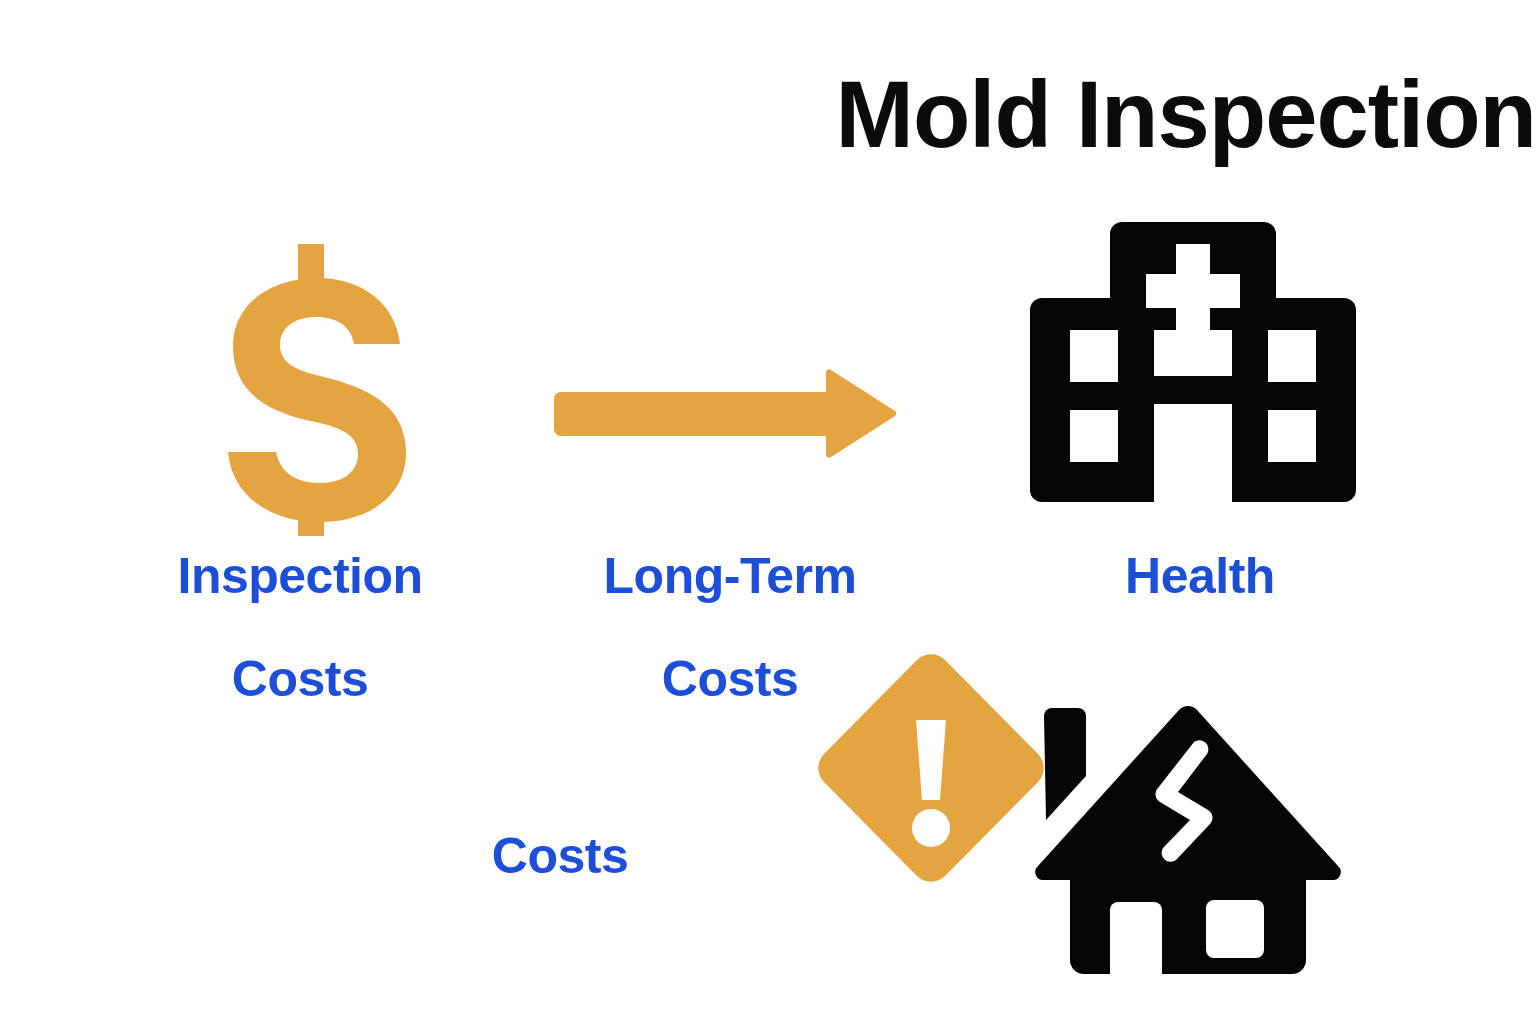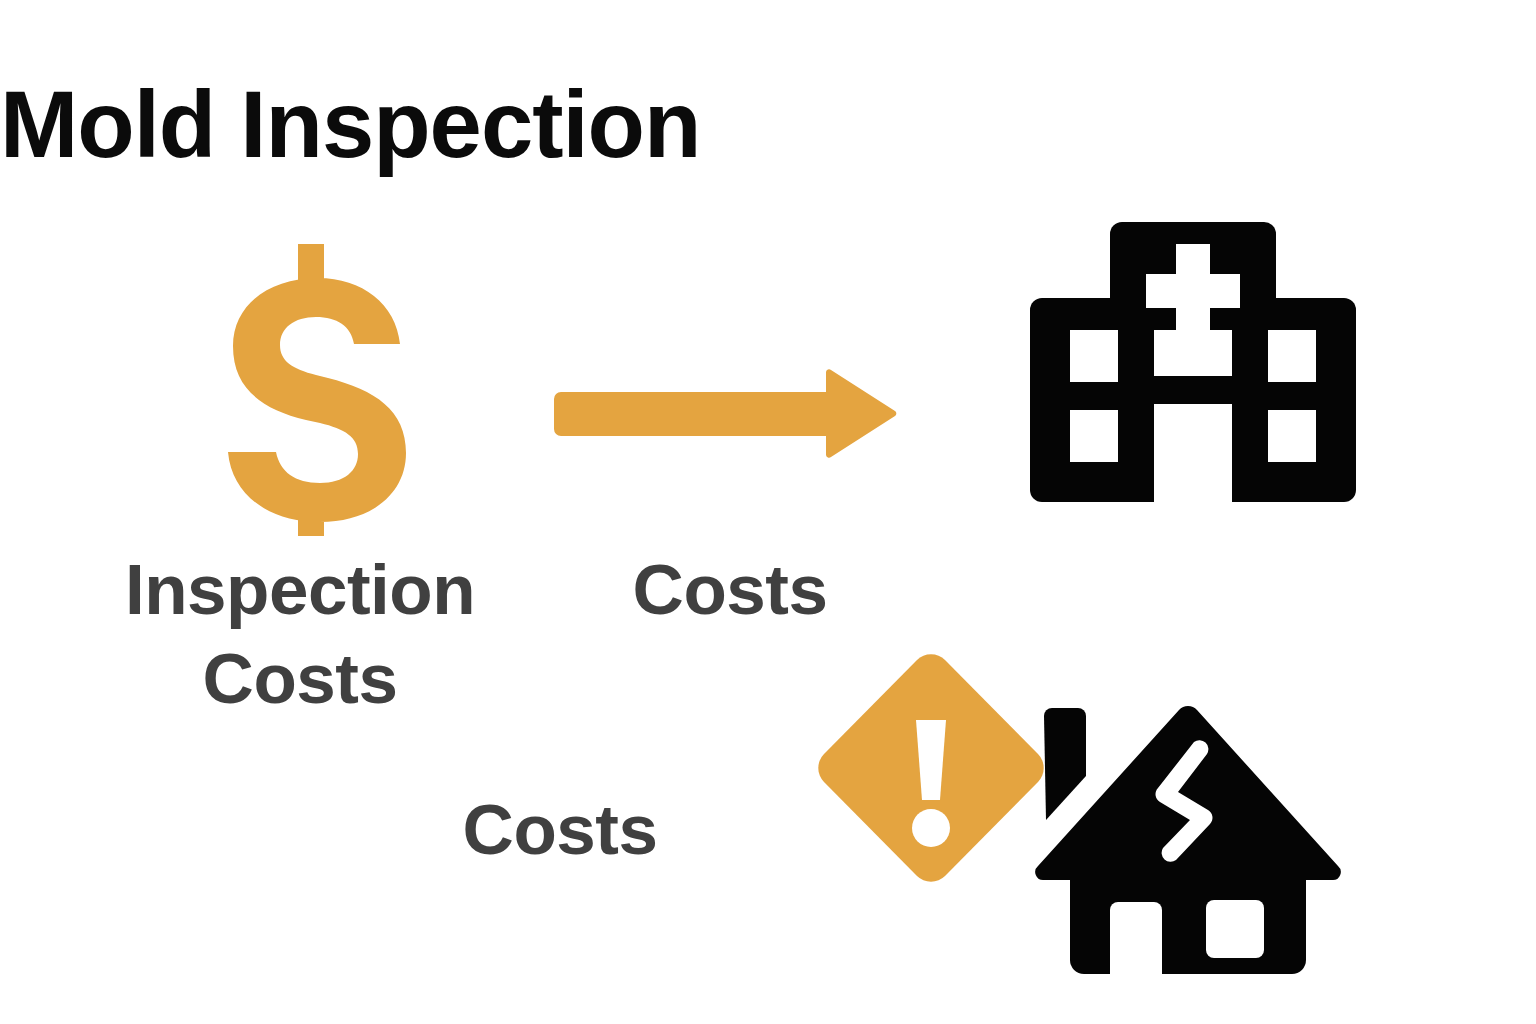--- a/index.html
+++ b/index.html
@@ -13,40 +13,40 @@
   #canvas {
     position: relative;
     width: 1536px;
     height: 1024px;
     background: #ffffff;
     overflow: hidden;
   }
   .title {
     position: absolute;
     left: 0;
-    top: 78px;
+    top: 68px;
     width: 1536px;
-    text-align: left;
+    text-align: right;
     font-size: 94px;
     font-weight: bold;
     color: #0b0b0b;
     letter-spacing: -1px;
     line-height: 1.0;
     white-space: nowrap;
   }
   .label {
     position: absolute;
     text-align: center;
-    font-size: 71px;
+    font-size: 50px;
     font-weight: bold;
-    color: #404040;
+    color: #1d4ed8;
     line-height: 1.26;
     letter-spacing: -0.5px;
   }
-  .label .l2 { display: block; }
+  .label .l2 { display: block; margin-top: 40px; }
   .icon-box {
     position: absolute;
   }
   .icon-box svg { display: block; }
 </style>
 </head>
 <body>
 
 <div id="canvas">
 
@@ -80,20 +80,21 @@
     <span class="l2">Costs</span>
   </div>
 
   <div class="icon-box" style="left:548px; top:368px; width:350px; height:92px;">
     <svg width="350" height="92" viewBox="0 0 350 92">
       <path fill="#e4a440" d="M6 31 a7 7 0 0 1 7-7 H278 V4 a3 3 0 0 1 5-2 L347 43 a3 3 0 0 1 0 5 L283 89 a3 3 0 0 1 -5 -2 V68 H13 a7 7 0 0 1 -7 -7 Z"></path>
     </svg>
   </div>
 
   <div class="label" style="left:530px; top:545px; width:400px;">
+    <span>Long-Term</span>
     <span class="l2">Costs</span>
   </div>
 
   <div class="icon-box" style="left:1018px; top:222px; width:350px; height:292px;">
     <svg width="350" height="292" viewBox="0 0 350 292">
 
       <path fill="#050505" d="M92 12 a12 12 0 0 1 12 -12 H246 a12 12 0 0 1 12 12 V88 H92 Z"></path>
 
       <path fill="#050505" d="M12 88 a12 12 0 0 1 12 -12 H326 a12 12 0 0 1 12 12 V268 a12 12 0 0 1 -12 12 H24 a12 12 0 0 1 -12 -12 Z"></path>
 
@@ -105,20 +106,21 @@
       <rect fill="#ffffff" x="250" y="108" width="48" height="52"></rect>
       <rect fill="#ffffff" x="250" y="188" width="48" height="52"></rect>
 
       <rect fill="#ffffff" x="136" y="108" width="78" height="46"></rect>
 
       <rect fill="#ffffff" x="136" y="182" width="78" height="98"></rect>
     </svg>
   </div>
 
   <div class="label" style="left:1000px; top:545px; width:400px;">
+    <span>Health</span>
   </div>
 
   <div class="icon-box" style="left:812px; top:648px; width:238px; height:240px;">
     <svg width="238" height="240" viewBox="0 0 238 240">
       <path fill="#e4a440" d="M105 12 a20 20 0 0 1 28 0 L226 106 a20 20 0 0 1 0 28 L133 228 a20 20 0 0 1 -28 0 L12 134 a20 20 0 0 1 0 -28 Z"></path>
 
       <path fill="#ffffff" d="M104 72 H134 L128 152 H110 Z"></path>
 
       <circle fill="#ffffff" cx="119" cy="180" r="19"></circle>
     </svg>

